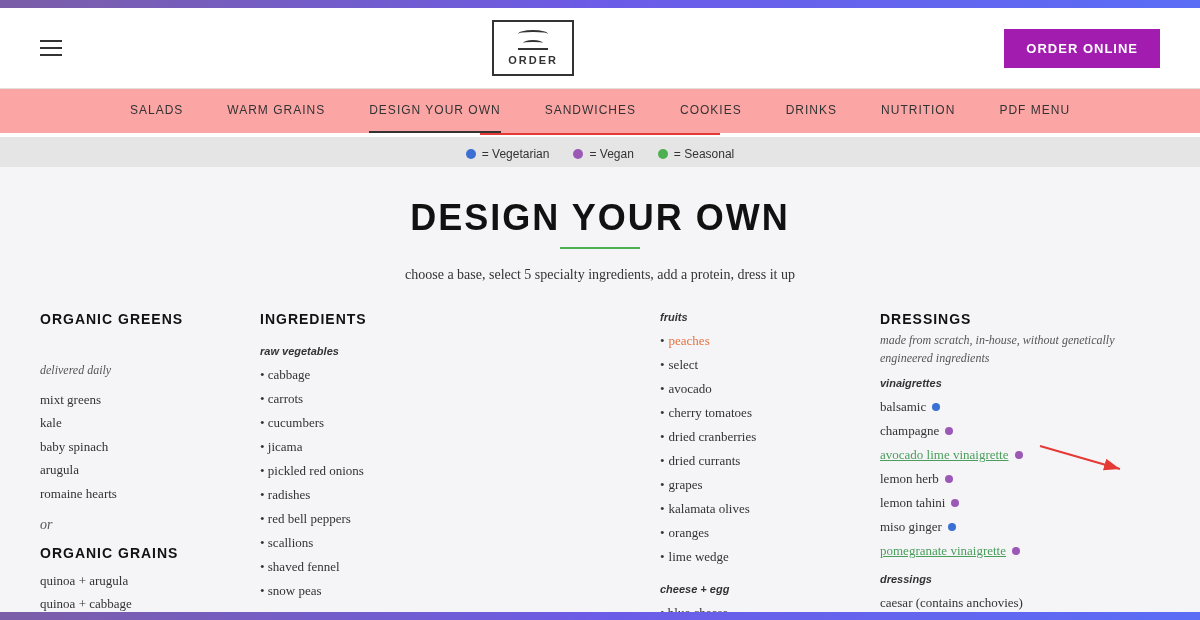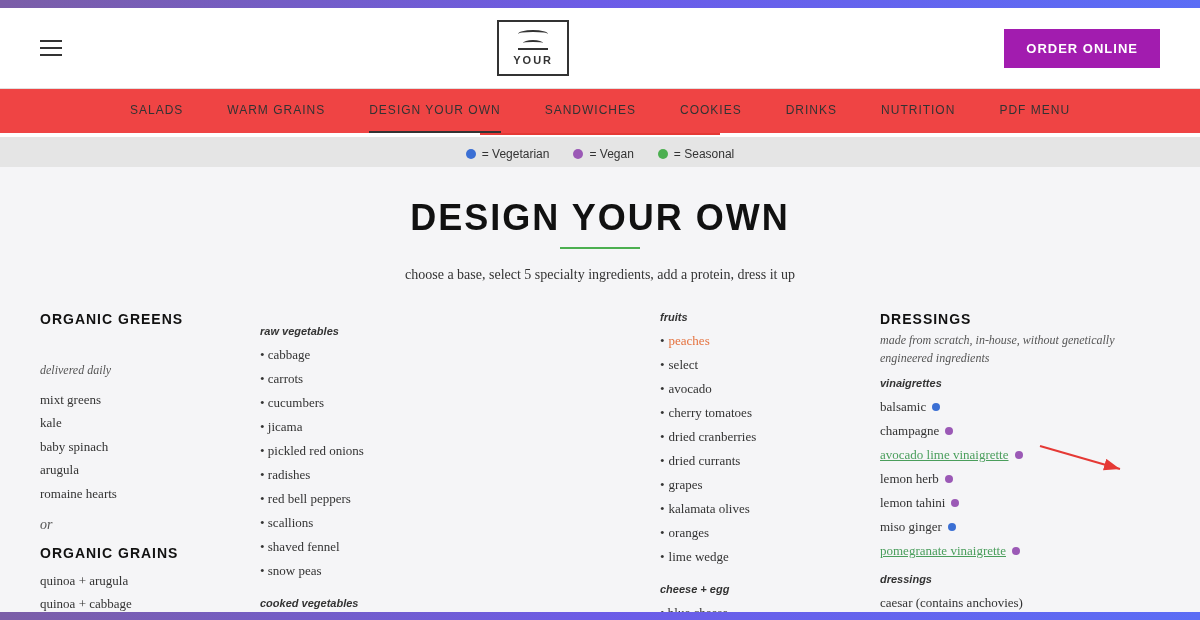--- a/index.html
+++ b/index.html
@@ -77,21 +77,21 @@
       letter-spacing: 1px;
       border: none;
       cursor: pointer;
     }
 
     .nav {
       display: flex;
       justify-content: center;
       gap: 44px;
       padding: 14px 0 0 0;
-      background: #ef4444;
+      background: #fca5a5;
     }
     .nav a {
       font-family: Arial, sans-serif;
       font-size: 12px;
       letter-spacing: 1px;
       color: #333;
       text-decoration: none;
       font-weight: 500;
       padding-bottom: 14px;
     }
@@ -305,21 +305,21 @@
       <span></span>
       <span></span>
   </div>
   <div class="logo">
     <div class="logo-box">
       <div class="logo-lines">
         <div class="logo-arc"></div>
         <div class="logo-arc-sm"></div>
         <div style="width:30px;height:2px;background:#333;"></div>
       </div>
-      <div class="logo-text">YOUR</div>
+      <div class="logo-text">ORDER</div>
     </div>
   </div>
   <button class="order-btn">ORDER ONLINE</button>
 </div>
 
 <div class="nav">
   <a href="#">SALADS</a>
   <a href="#">WARM GRAINS</a>
   <a href="#" class="active">DESIGN YOUR OWN</a>
   <a href="#">SANDWICHES</a>
@@ -369,20 +369,21 @@
       </ul>
       <div class="or-divider">or</div>
       <div class="section-title">ORGANIC GRAINS</div>
       <ul class="item-list" style="margin-top:8px;">
         <li>quinoa + arugula</li>
         <li>quinoa + cabbage</li>
       </ul>
     </div>
 
     <div class="col-ingredients">
+      <div class="section-title">INGREDIENTS</div>
       <div class="ingredients-cols">
         <div>
           <div class="sub-section-title">raw vegetables</div>
           <ul class="bullet-list">
             <li>cabbage</li>
             <li>carrots</li>
             <li>cucumbers</li>
             <li>jicama</li>
             <li>pickled red onions</li>
             <li>radishes</li>

